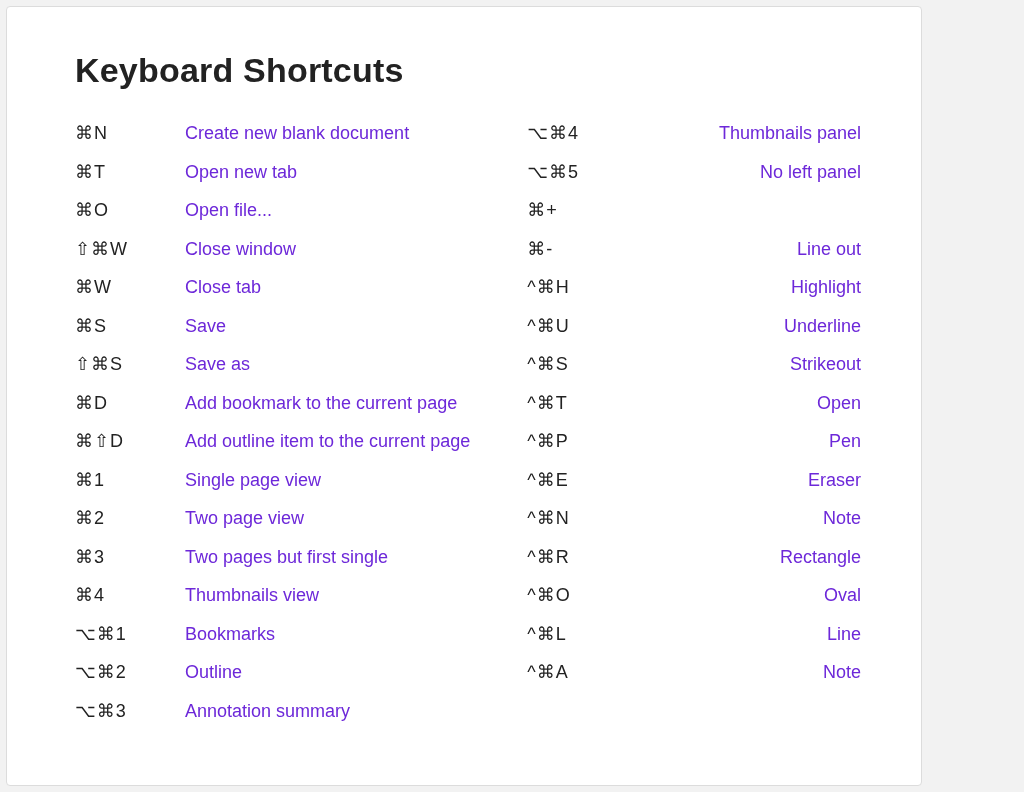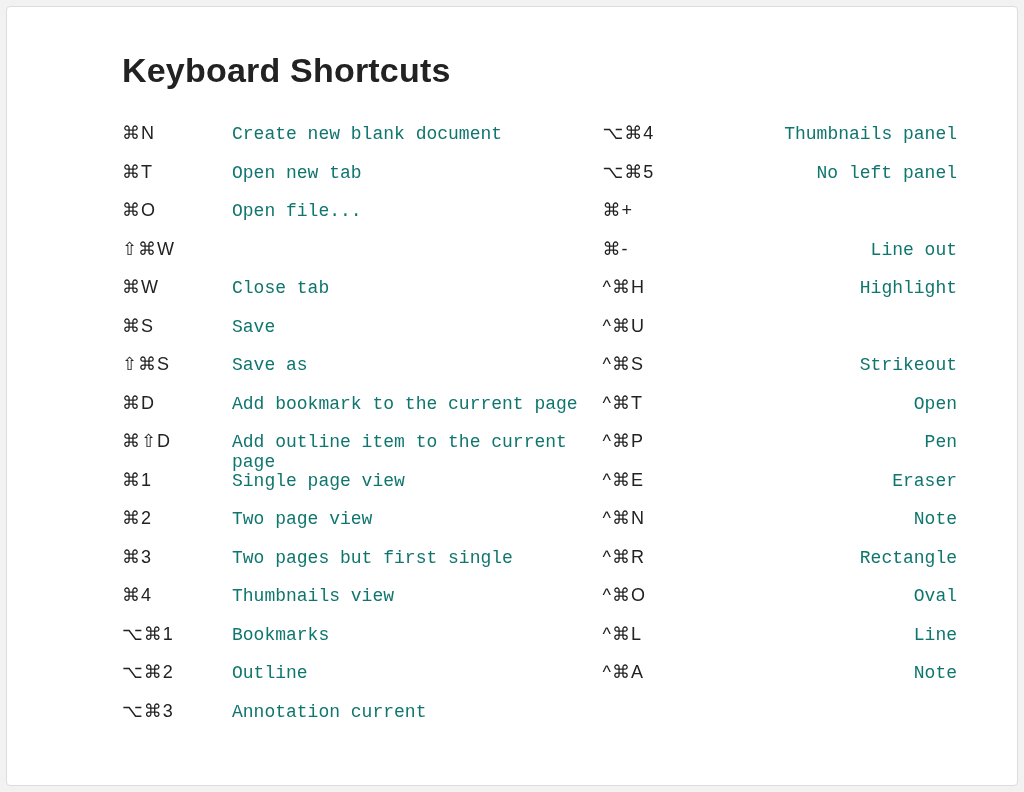--- a/index.html
+++ b/index.html
@@ -7,26 +7,26 @@
     padding: 0;
     width: 1024px;
     height: 792px;
     background: #f2f2f2;
     font-family: -apple-system, "Helvetica Neue", Helvetica, Arial, sans-serif;
     color: #222;
   }
   .panel {
     box-sizing: border-box;
     margin: 6px;
-    width: 1012px;
+    width: 916px;
     height: 780px;
     background: #ffffff;
     border: 1px solid #dcdcdc;
     border-radius: 4px;
-    padding: 44px 60px 44px 115px;
+    padding: 44px 60px 44px 68px;
   }
   .title {
     font-size: 34px;
     font-weight: 700;
     margin: 0 0 32px 0;
     letter-spacing: 0.2px;
   }
   .cols {
     display: flex;
     flex-direction: row;
@@ -49,22 +49,21 @@
   .col-right .keys { width: 100px; }
   .col-right .desc { flex: 1; text-align: right; }
   .keys {
     font-size: 18px;
     letter-spacing: 1px;
     white-space: nowrap;
     color: #222;
   }
   .desc {
     font-size: 18px;
-    color: #0f766e;
-    font-family: Liberation Mono, monospace;
+    color: #6d28d9;
   }
 </style>
 </head>
 <body>
 
 <div class="panel">
   <h1 class="title">Keyboard Shortcuts</h1>
   <div class="cols">
     <div class="col-left" id="col-left">
         <div class="row">
@@ -74,20 +73,21 @@
         <div class="row">
           <span class="keys">⌘T</span>
           <span class="desc">Open new tab</span>
         </div>
         <div class="row">
           <span class="keys">⌘O</span>
           <span class="desc">Open file...</span>
         </div>
         <div class="row">
           <span class="keys">⇧⌘W</span>
+          <span class="desc">Close window</span>
         </div>
         <div class="row">
           <span class="keys">⌘W</span>
           <span class="desc">Close tab</span>
         </div>
         <div class="row">
           <span class="keys">⌘S</span>
           <span class="desc">Save</span>
         </div>
         <div class="row">
@@ -121,21 +121,21 @@
         <div class="row">
           <span class="keys">⌥⌘1</span>
           <span class="desc">Bookmarks</span>
         </div>
         <div class="row">
           <span class="keys">⌥⌘2</span>
           <span class="desc">Outline</span>
         </div>
         <div class="row">
           <span class="keys">⌥⌘3</span>
-          <span class="desc">Annotation current</span>
+          <span class="desc">Annotation summary</span>
         </div>
       </div>
     <div class="col-right" id="col-right">
         <div class="row">
           <span class="keys">⌥⌘4</span>
           <span class="desc">Thumbnails panel</span>
         </div>
         <div class="row">
           <span class="keys">⌥⌘5</span>
           <span class="desc">No left panel</span>
@@ -146,20 +146,21 @@
         <div class="row">
           <span class="keys">⌘-</span>
           <span class="desc">Line out</span>
         </div>
         <div class="row">
           <span class="keys">^⌘H</span>
           <span class="desc">Highlight</span>
         </div>
         <div class="row">
           <span class="keys">^⌘U</span>
+          <span class="desc">Underline</span>
         </div>
         <div class="row">
           <span class="keys">^⌘S</span>
           <span class="desc">Strikeout</span>
         </div>
         <div class="row">
           <span class="keys">^⌘T</span>
           <span class="desc">Open</span>
         </div>
         <div class="row">

